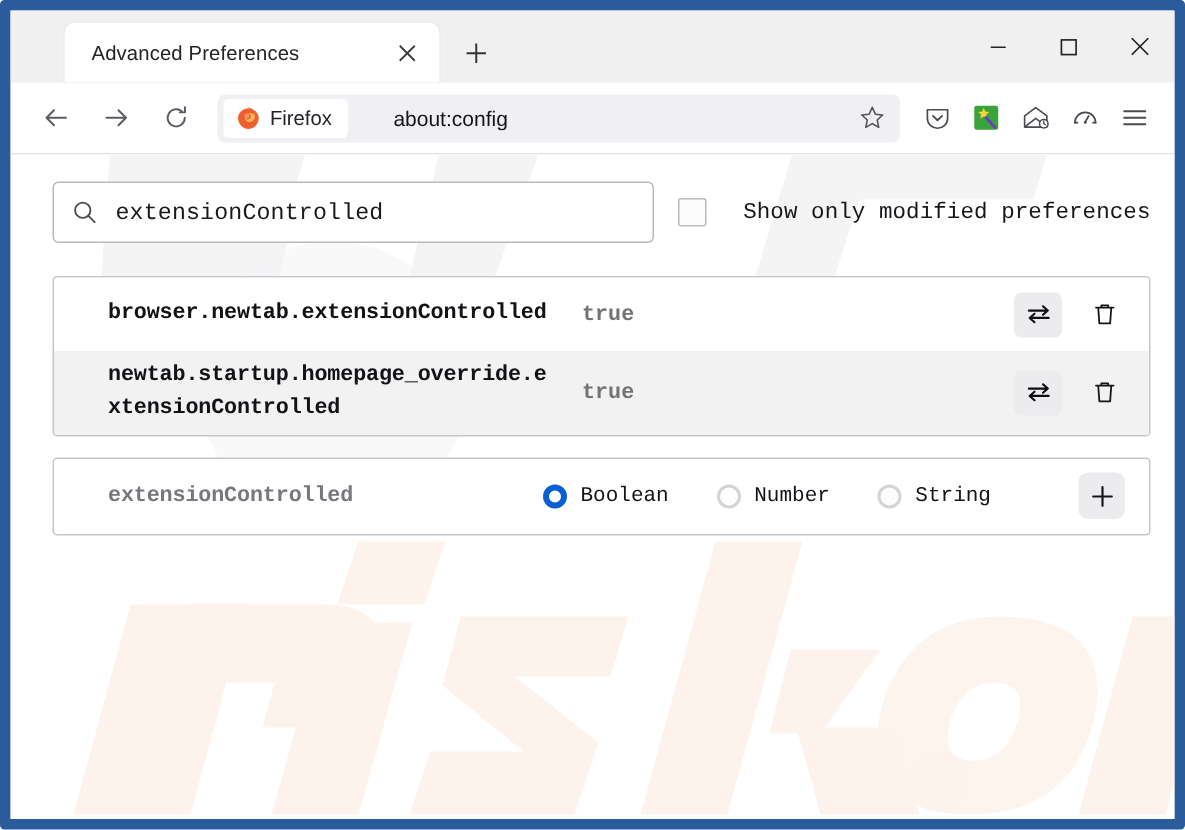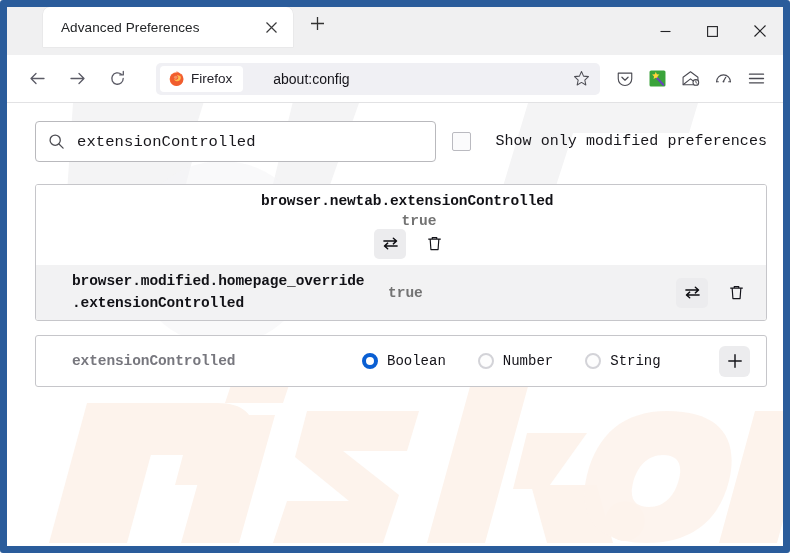--- a/index.html
+++ b/index.html
@@ -31,21 +31,21 @@
     background: #ffffff;
     overflow: hidden;
   }
 
   
   .tabstrip {
     position: relative;
     height: 48px;
     background: #f0f0f1;
     display: flex;
-    align-items: flex-start;
+    align-items: flex-end;
     padding-left: 36px;
     box-sizing: border-box;
   }
   .tab {
     position: relative;
     width: 250px;
     height: 40px;
     background: #ffffff;
     border-radius: 7px 7px 0 0;
     display: flex;
@@ -108,21 +108,21 @@
     flex: none;
   }
   .urlbar {
     flex: 1;
     height: 32px;
     background: #f0f0f4;
     border-radius: 5px;
     display: flex;
     align-items: center;
     padding: 0 4px 0 4px;
-    margin: 0 8px 0 15px;
+    margin: 0 8px 0 4px;
     box-sizing: border-box;
     min-width: 0;
   }
   .brand-chip {
     height: 26px;
     background: #ffffff;
     border-radius: 4px;
     display: flex;
     align-items: center;
     gap: 6px;
@@ -228,21 +228,21 @@
     overflow: hidden;
     background: #fff;
   }
   .pref-row {
     display: flex;
     align-items: center;
     min-height: 49px;
     padding: 6px 16px 6px 36px;
     box-sizing: border-box;
   }
-  .pref-row.odd  { background: #ffffff; flex-direction: column; }
+  .pref-row.odd  { background: #ffffff; }
   .pref-row.even { background: #f2f2f3; }
   .pref-name {
     width: 300px;
     font-size: 14.5px;
     font-weight: bold;
     color: #111116;
     line-height: 1.5;
     letter-spacing: -.1px;
     word-break: break-word;
     flex: none;
@@ -511,21 +511,21 @@
                 <svg width="17" height="17" viewBox="0 0 18 18" aria-hidden="true">
                   <path d="M2.8 4.3 H15.2" stroke="currentColor" stroke-width="1.25" stroke-linecap="round"></path>
                   <path d="M6.6 4.3 V2.8 H11.4 V4.3" stroke="currentColor" stroke-width="1.25" fill="none" stroke-linejoin="round"></path>
                   <path d="M4.4 4.3 L5.2 15.4 H12.8 L13.6 4.3" stroke="currentColor" stroke-width="1.25" fill="none" stroke-linejoin="round"></path>
                 </svg>
               </span>
             </div>
           </div>
 
           <div class="pref-row even">
-            <div class="pref-name">browser.modified.homepage_override.extensionControlled</div>
+            <div class="pref-name">newtab.startup.homepage_override.extensionControlled</div>
             <div class="pref-value">true</div>
             <div class="row-actions">
               <span class="icon-btn-bg">
                 <svg width="17" height="17" viewBox="0 0 18 18" aria-hidden="true">
                   <path d="M2 6.4 H15 M12 3.4 L15.4 6.4 L12 9.4" stroke="currentColor" stroke-width="1.5" fill="none" stroke-linecap="round" stroke-linejoin="round"></path>
                   <path d="M16 11.6 H3 M6 8.6 L2.6 11.6 L6 14.6" stroke="currentColor" stroke-width="1.5" fill="none" stroke-linecap="round" stroke-linejoin="round"></path>
                 </svg>
               </span>
               <span class="icon-btn-plain">
                 <svg width="17" height="17" viewBox="0 0 18 18" aria-hidden="true">

